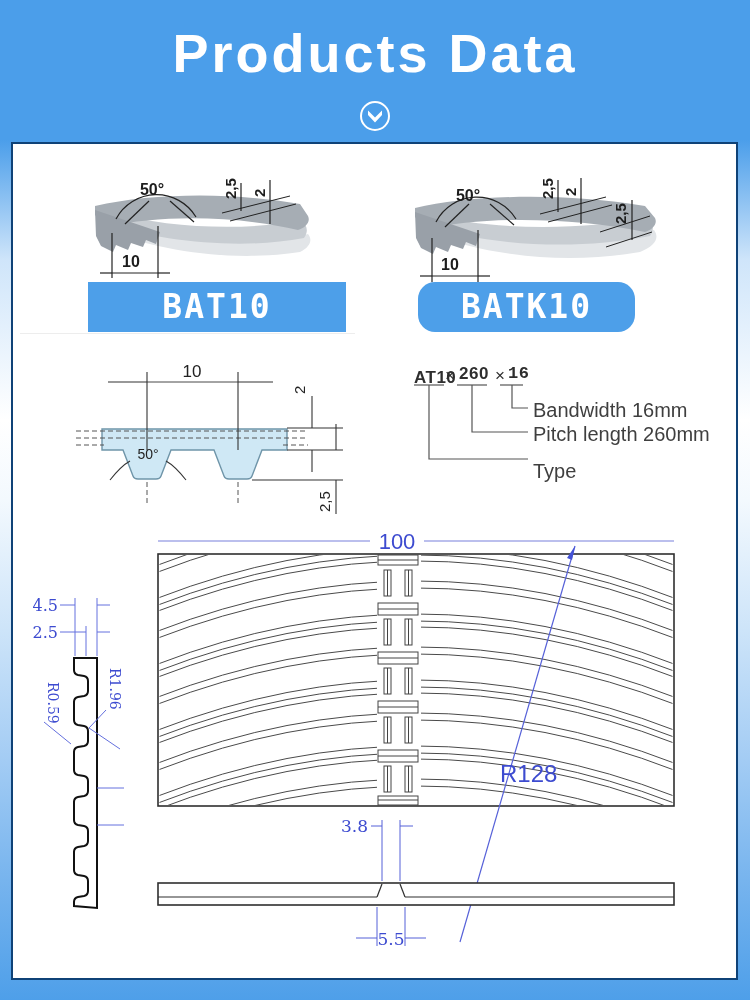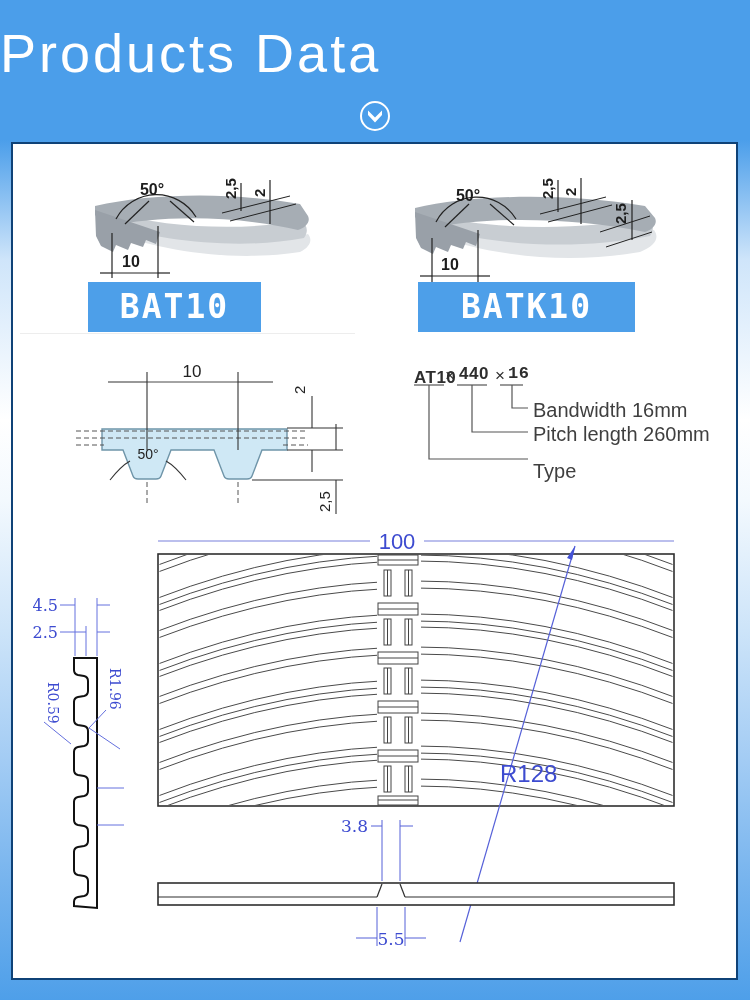--- a/index.html
+++ b/index.html
@@ -3,22 +3,22 @@
 <meta charset="utf-8">
 <style>
   html,body{margin:0;padding:0;}
   body{
     width:750px;height:1000px;position:relative;overflow:hidden;
     font-family:"Liberation Sans","DejaVu Sans",sans-serif;
     background:linear-gradient(180deg,#4B9EEA 0%,#4B9EEA 14%,#cfe5fa 26%,#ffffff 42%,#f3f9fe 50%,#cde4f9 63%,#a3ccf4 76%,#77b4ee 88%,#4E9FE9 100%);
   }
   .abs{position:absolute;}
   .page-title{
-    left:0;top:22px;width:750px;color:#fff;
-    font-size:54px;font-weight:normal;letter-spacing:3px;
+    left:0;top:22px;width:750px;text-align:center;color:#fff;
+    font-size:54px;font-weight:bold;letter-spacing:3px;
   }
   .panel{
     left:11px;top:142px;width:723px;height:834px;
     background:#fff;border:2px solid #0F4277;
   }
   .type-label{
     height:50px;line-height:50px;text-align:center;color:#fff;
     background:#4D9FE9;font-size:33px;font-weight:bold;letter-spacing:2px;
     font-family:"DejaVu Sans Mono","Liberation Mono",monospace;
   }
@@ -102,22 +102,22 @@
     <line x1="600" y1="232" x2="650" y2="216" stroke-width="1"></line>
     <line x1="606" y1="247" x2="652" y2="232" stroke-width="1"></line>
   </g>
   <text x="468" y="201" text-anchor="middle" font-size="16" fill="#1d1d1d" font-weight="bold">50°</text>
   <text x="450" y="270" text-anchor="middle" font-size="16" fill="#1d1d1d" font-weight="bold">10</text>
   <text transform="translate(553,199) rotate(-90)" font-size="15" fill="#1d1d1d" font-weight="bold">2,5</text>
   <text transform="translate(576,196) rotate(-90)" font-size="15" fill="#1d1d1d" font-weight="bold">2</text>
   <text transform="translate(626,224) rotate(-90)" font-size="15" fill="#1d1d1d" font-weight="bold">2,5</text>
 </svg>
 
-<div class="abs type-label" style="left:88px;top:282px;width:173px;">BAT10</div>
-<div class="abs type-label" style="left:418px;top:282px;width:217px;">BATK10</div>
+<div class="abs type-label" style="left:88px;top:282px;width:258px;">BAT10</div>
+<div class="abs type-label" style="left:418px;top:282px;width:217px;border-radius:17px;">BATK10</div>
 
 <svg class="abs" style="left:58px;top:352px;" width="290" height="175" viewBox="58 352 290 175">
   <defs>
     <marker id="ac" markerUnits="userSpaceOnUse" markerWidth="14" markerHeight="10" refX="0" refY="0" orient="auto">
       <path d="M0,0 L-10,-3.2 L-10,3.2 Z" fill="#222"></path>
     </marker>
   </defs>
   <path d="M102,429 L287,429 L287,450 L262,450 L252,476 Q251,479 247,479 L229,479 Q225,479 224,476 L214,450 L171,450 L161,476 Q160,479 156,479 L138,479 Q134,479 133,476 L123,450 L102,450 Z" fill="#cfe8f5" stroke="#6f95a9" stroke-width="1.4"></path>
   <g stroke="#555" stroke-width="1" stroke-dasharray="5,3">
     <line x1="76" y1="431" x2="308" y2="431"></line>
@@ -144,21 +144,21 @@
     <line x1="336" y1="514" x2="336" y2="480" marker-end="url(#ac)"></line>
   </g>
   <text x="192" y="377" text-anchor="middle" font-size="17" fill="#222">10</text>
   <text x="148" y="459" text-anchor="middle" font-size="14" fill="#222">50°</text>
   <text transform="translate(305,394) rotate(-90)" font-size="15" fill="#222">2</text>
   <text transform="translate(330,512) rotate(-90)" font-size="15" fill="#222">2,5</text>
 </svg>
 
 <div class="abs code-text" style="left:414px;top:368px;">AT10</div>
 <div class="abs code-text" style="left:445px;top:366px;font-weight:normal;">×</div>
-<div class="abs code-text" style="left:459px;top:364px;">440</div>
+<div class="abs code-text" style="left:459px;top:364px;">260</div>
 <div class="abs code-text" style="left:495px;top:366px;font-weight:normal;">×</div>
 <div class="abs code-text" style="left:508px;top:364px;font-family:Liberation Mono, monospace;">16</div>
 <svg class="abs" style="left:405px;top:380px;" width="135" height="90" viewBox="405 380 135 90">
   <g stroke="#555" stroke-width="1.2" fill="none">
     <line x1="414" y1="385" x2="444" y2="385"></line>
     <line x1="457" y1="385" x2="487" y2="385"></line>
     <line x1="500" y1="385" x2="523" y2="385"></line>
     <path d="M429,385 L429,459 L528,459"></path>
     <path d="M472,385 L472,432 L528,432"></path>
     <path d="M512,385 L512,408 L528,408"></path>

